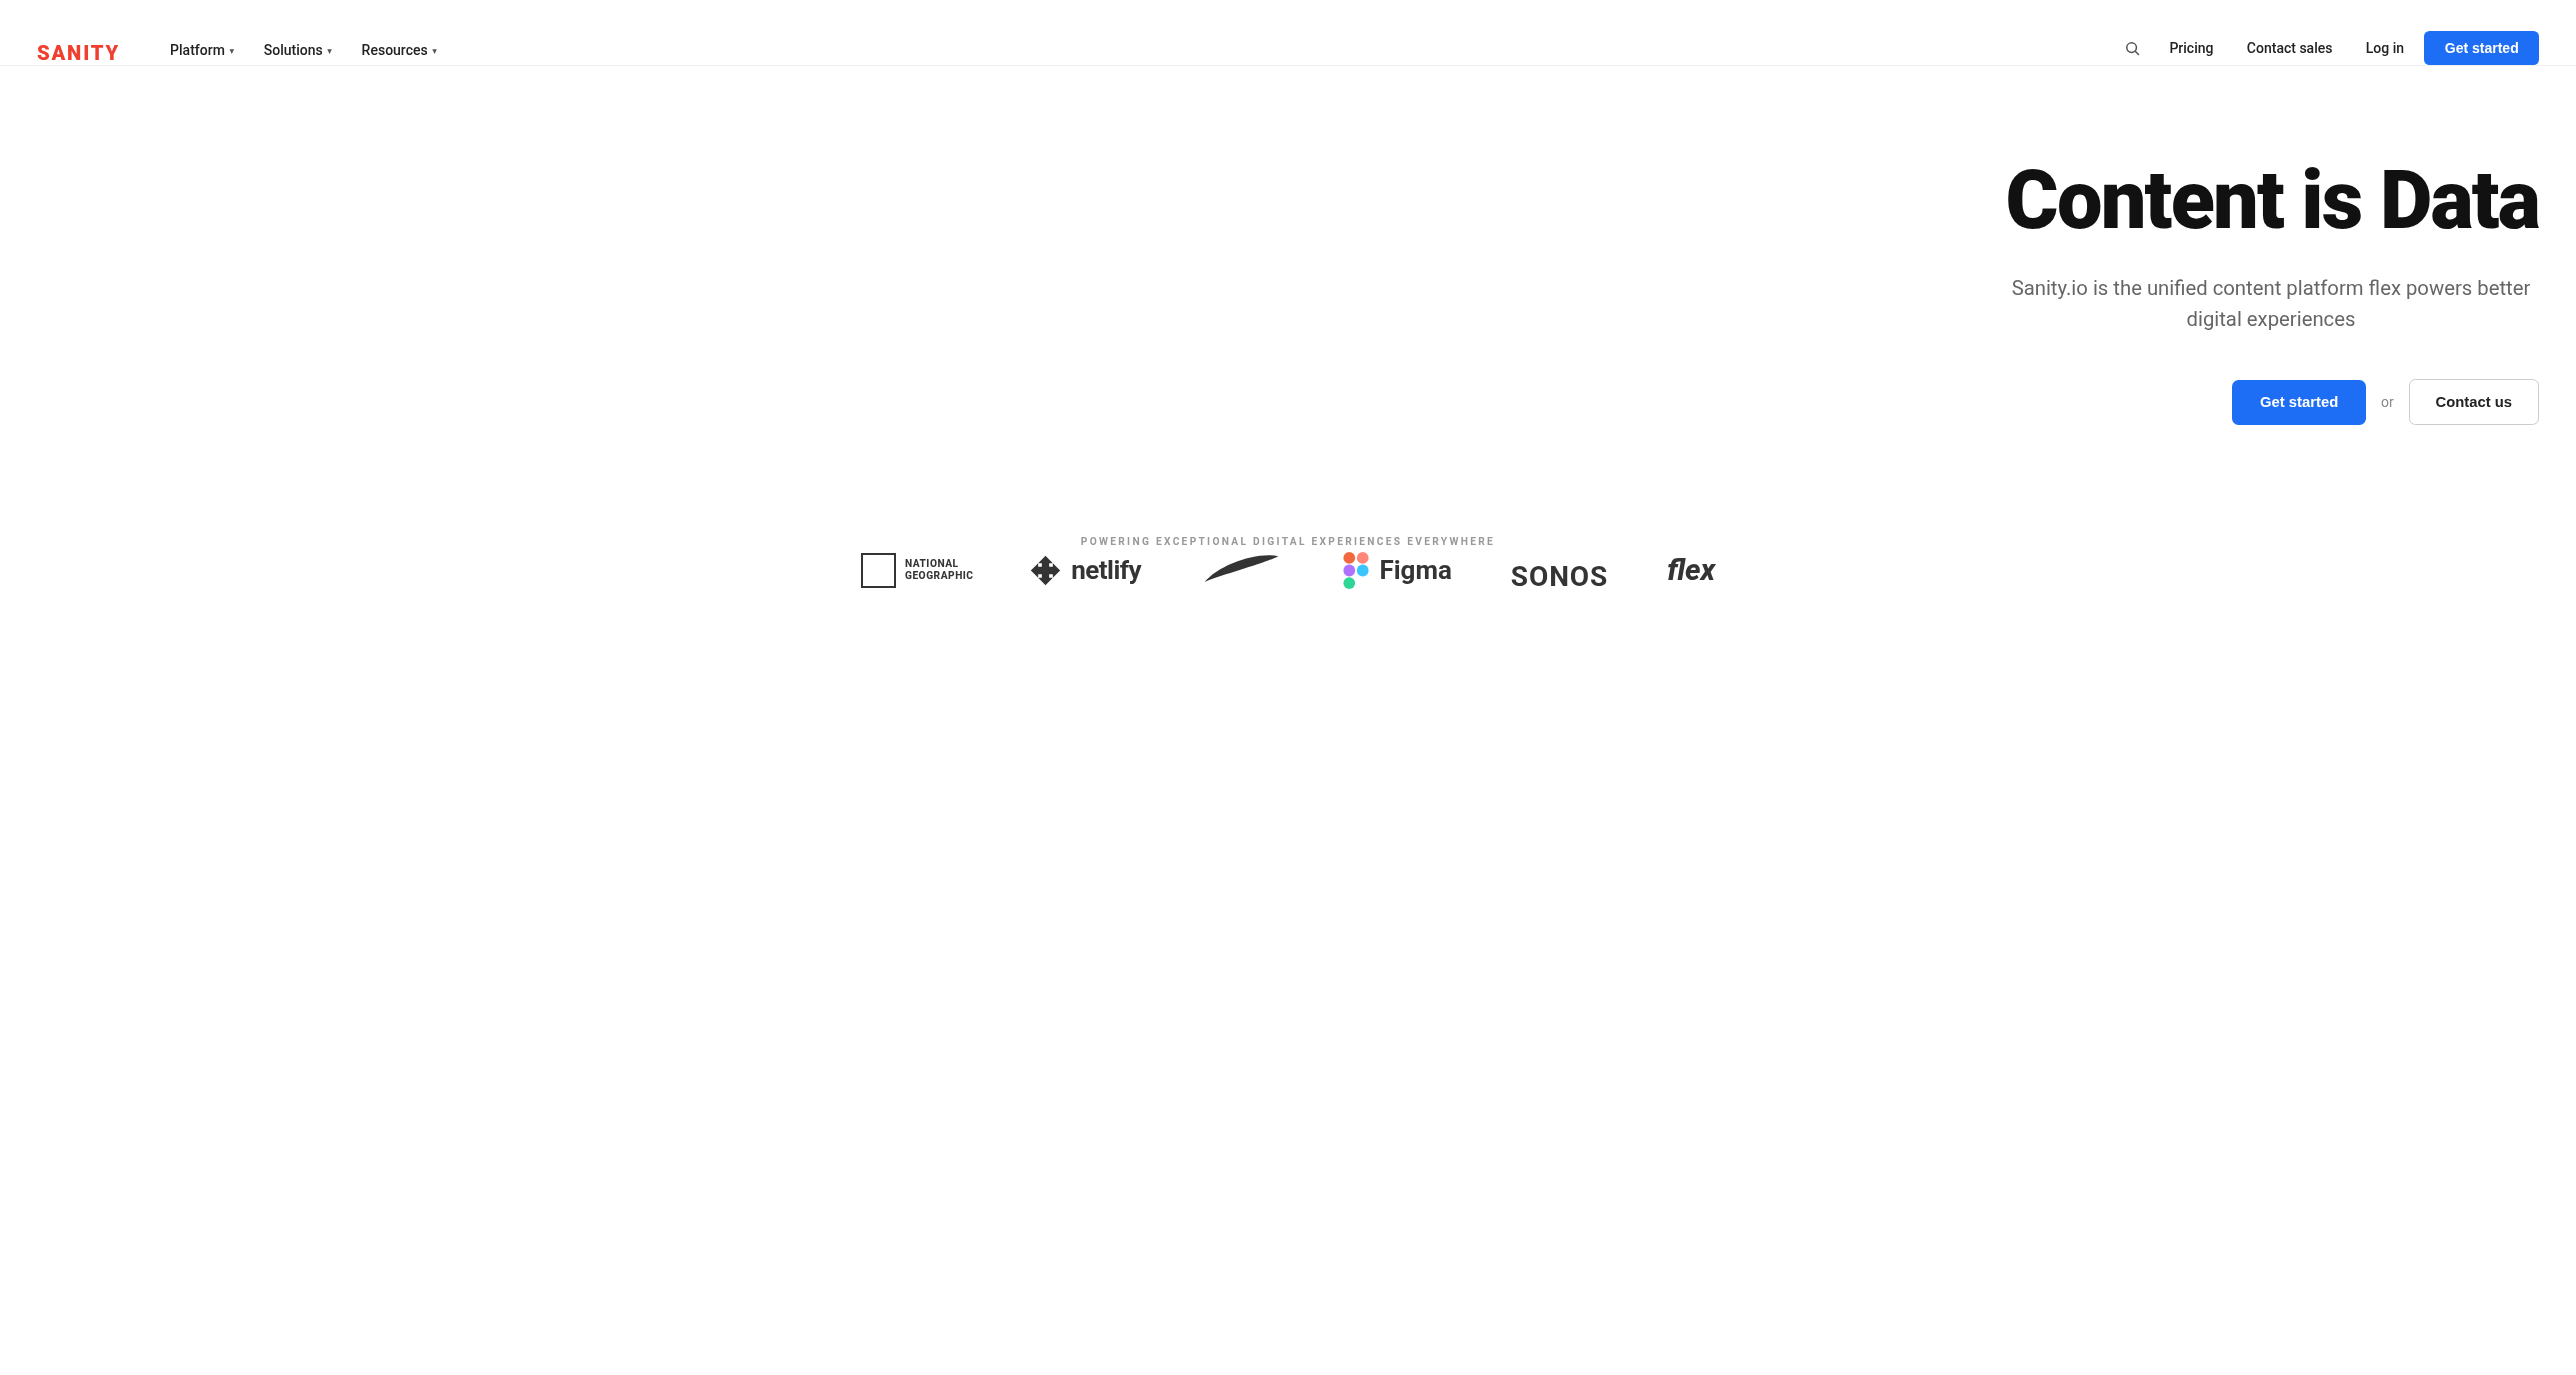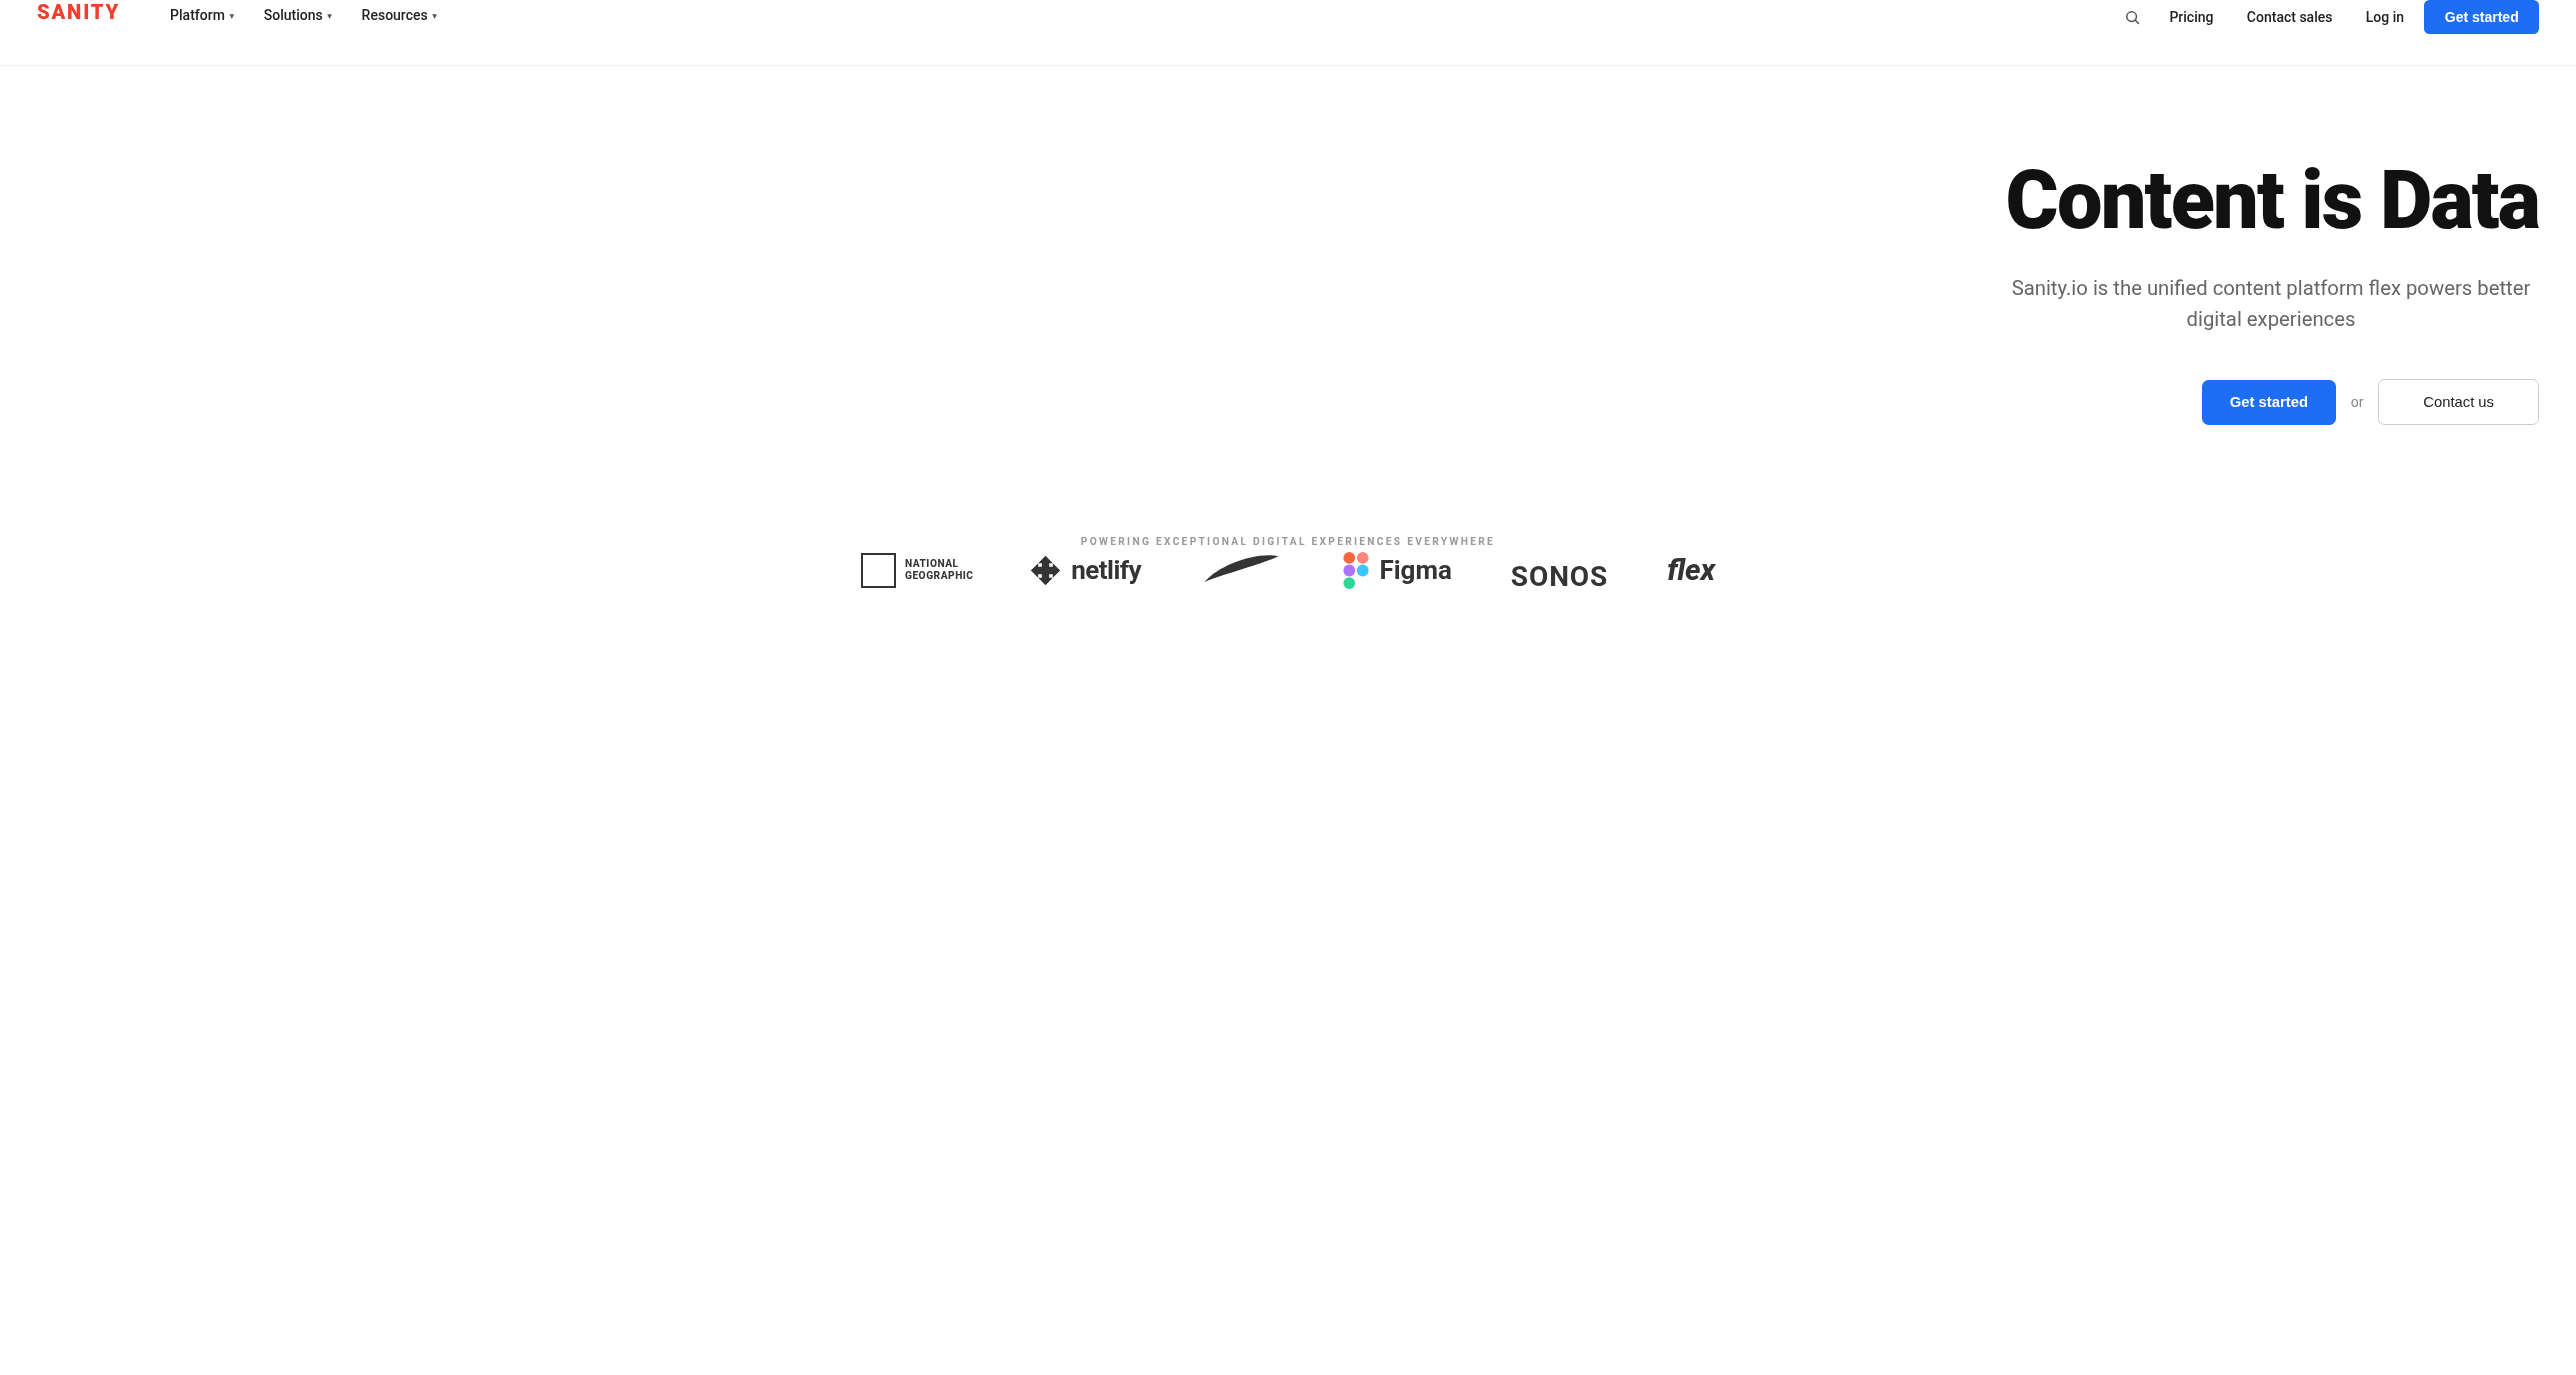--- a/index.html
+++ b/index.html
@@ -10,21 +10,21 @@
 
     body {
       font-family: -apple-system, BlinkMacSystemFont, 'Segoe UI', Roboto, sans-serif;
       background: #ffffff;
       color: #1a1a2e;
     }
 
     
     nav {
       display: flex;
-      align-items: flex-start;
+      align-items: flex-end;
       padding: 0 37px;
       height: 66px;
       border-bottom: 0.9px solid #f0f0f0;
       background: #fff;
     }
 
     .nav-logo {
       font-size: 20.3px;
       font-weight: 900;
       letter-spacing: 1.8px;
@@ -141,24 +141,24 @@
 
     .or-text {
       font-size: 14px;
       color: #888;
     }
 
     .btn-contact-us {
       background: #fff;
       color: #222;
       border: 1.4px solid #ccc;
-      padding: 14px 44px;
+      padding: 14px 26px;
       border-radius: 6.5px;
       font-size: 14.8px;
-      font-weight: 400;
+      font-weight: 700;
       cursor: pointer;
     }
 
     
     .logos-section {
       padding: 37px 37px 55px;
       display: flex;
       flex-direction: column;
       align-items: center;
     }

